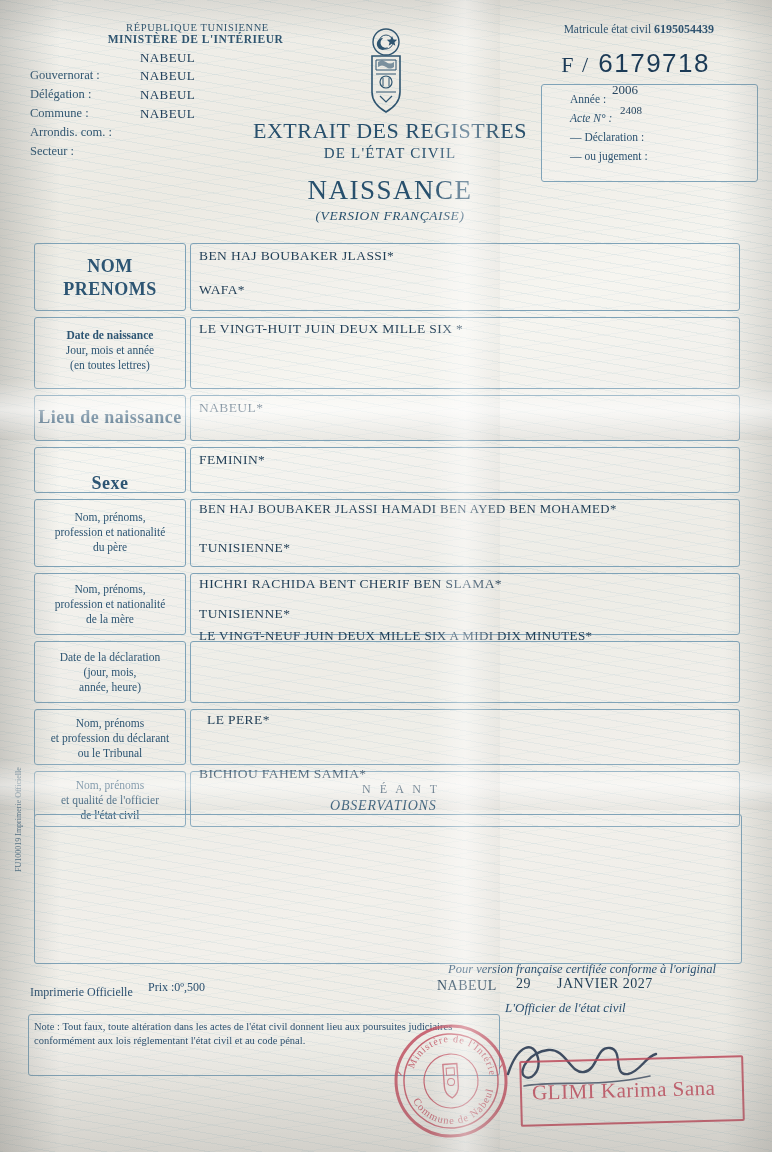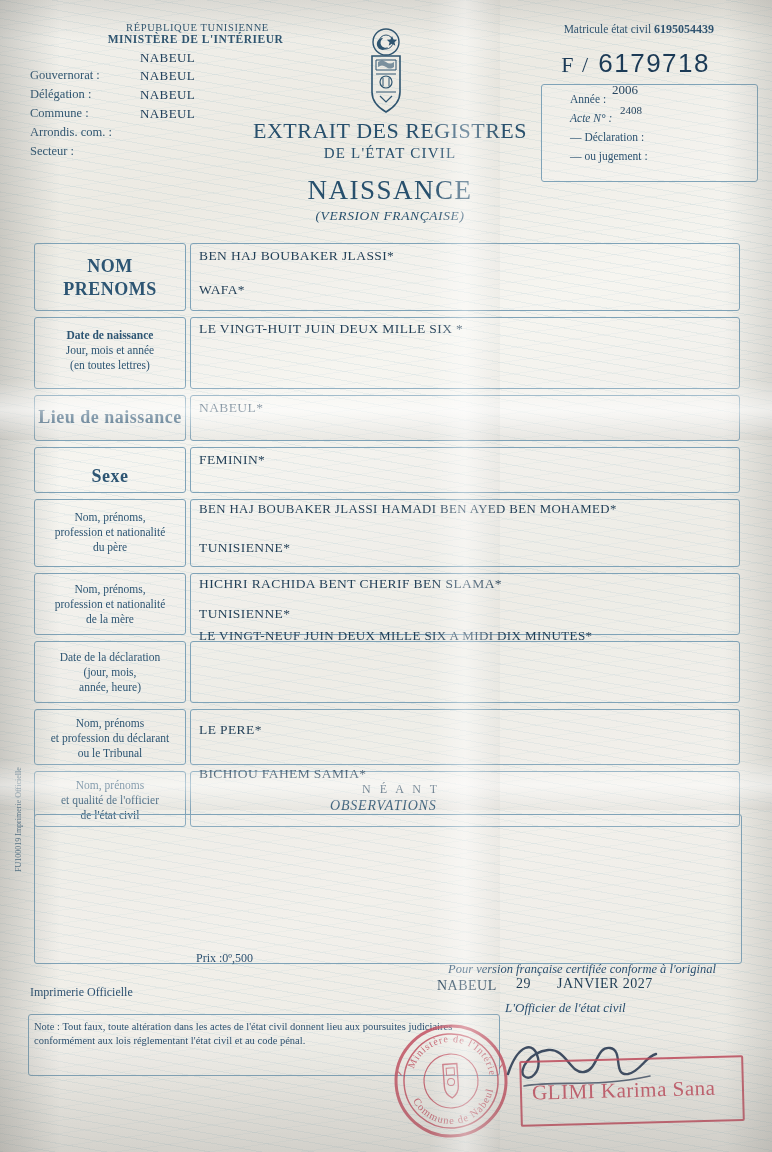--- a/index.html
+++ b/index.html
@@ -318,24 +318,23 @@
   #imprimerie {
     position: absolute;
     left: 30px;
     top: 985px;
     font-size: 12px;
     color: #2b5070;
   }
   #prix {
     position: absolute;
     left: 148px;
-    top: 951px;
+    top: 980px;
     font-size: 12px;
     color: #2b5070;
-    margin-left: 48px;
   }
 
   #notebox {
     position: absolute;
     left: 28px;
     top: 1014px;
     width: 470px;
     height: 60px;
     border: 1px solid #7fa3b8;
     border-radius: 3px;
@@ -505,21 +504,21 @@
     <div class="frow" style="height:46px;">
       <div class="lbox" style="height:46px; padding-top:14px;">
         <div class="bold">Lieu de naissance</div>
       </div>
       <div class="vbox" style="height:46px;">
         <div class="vtext" style="top:4px;">NABEUL*</div>
       </div>
     </div>
 
     <div class="frow" style="height:46px;">
-      <div class="lbox" style="height:46px; padding-top:21px;">
+      <div class="lbox" style="height:46px; padding-top:28px;">
         <div class="bold">Sexe</div>
       </div>
       <div class="vbox" style="height:46px;">
         <div class="vtext" style="top:4px;">FEMININ*</div>
       </div>
     </div>
 
     <div class="frow" style="height:68px;">
       <div class="lbox" style="height:68px; padding-top:10px;">
         <div>Nom, prénoms,</div>
@@ -555,21 +554,21 @@
       </div>
     </div>
 
     <div class="frow" style="height:56px;">
       <div class="lbox" style="height:56px; padding-top:6px;">
         <div>Nom, prénoms</div>
         <div>et profession du déclarant</div>
         <div>ou le Tribunal</div>
       </div>
       <div class="vbox" style="height:56px;">
-        <div class="vtext" style="top:12px;">LE PERE*</div>
+        <div class="vtext" style="top:2px;margin-left:8px;">LE PERE*</div>
       </div>
     </div>
 
     <div class="frow" style="height:56px;">
       <div class="lbox" style="height:56px; padding-top:6px;">
         <div>Nom, prénoms</div>
         <div>et qualité de l'officier</div>
         <div>de l'état civil</div>
       </div>
       <div class="vbox" style="height:56px;">

